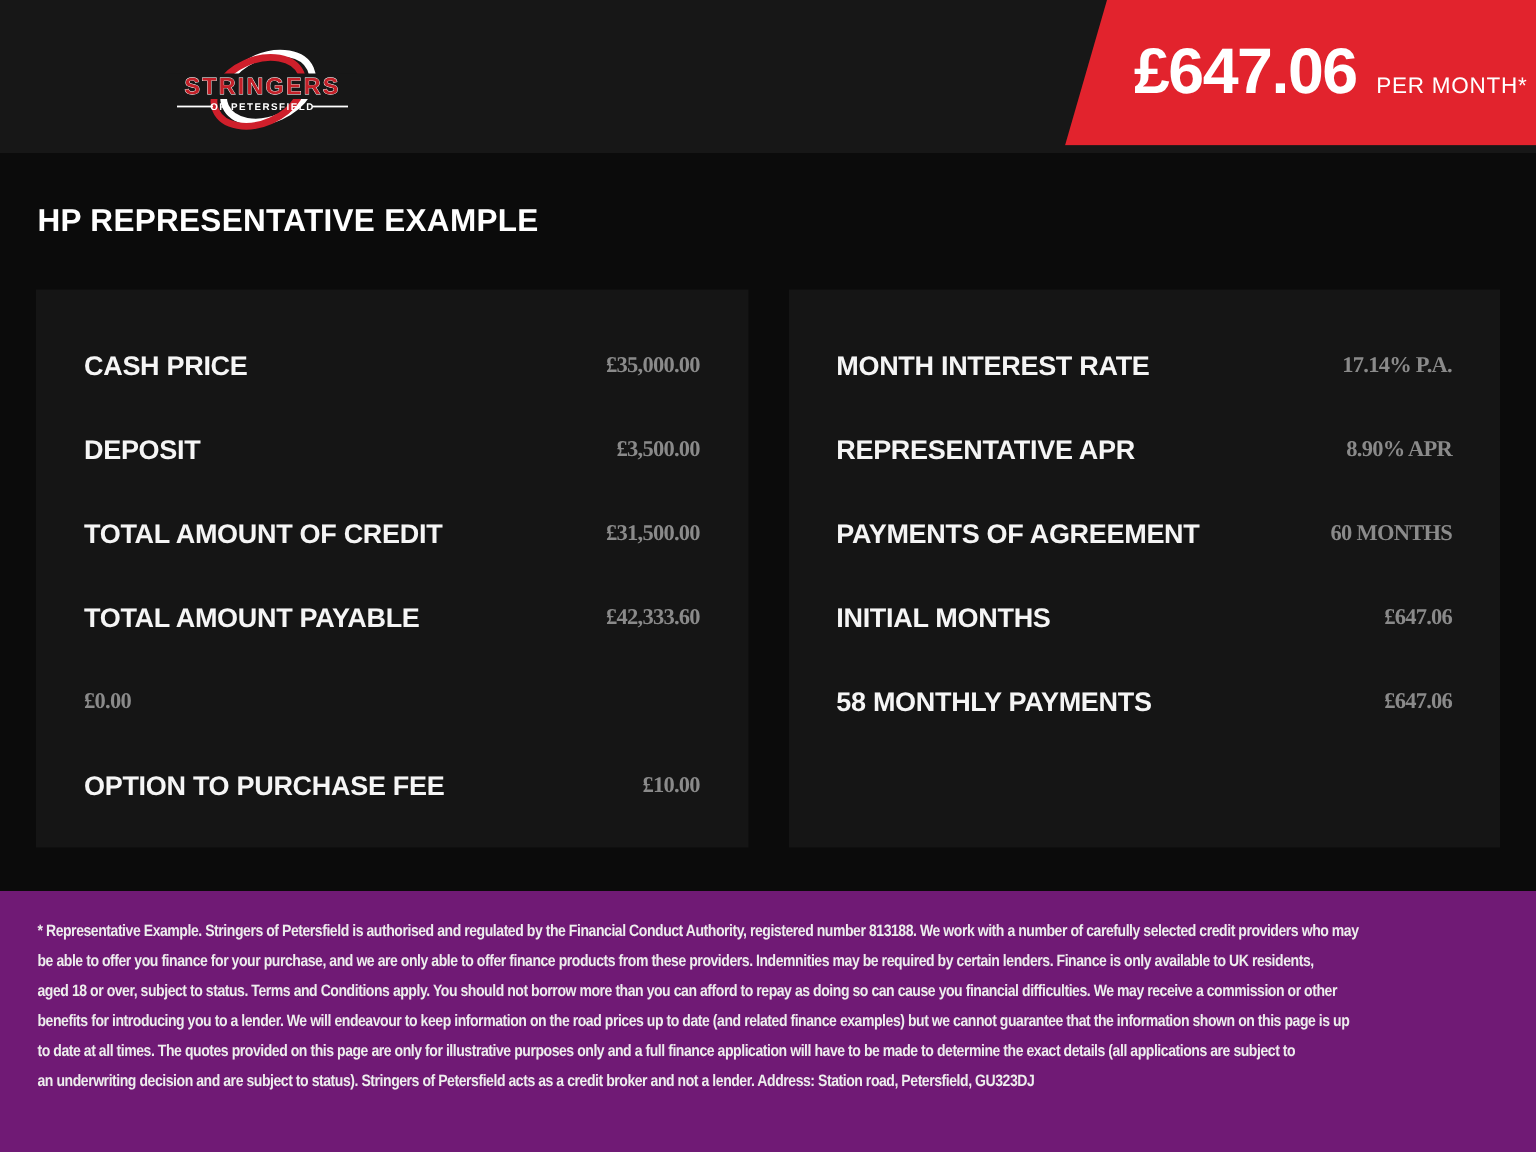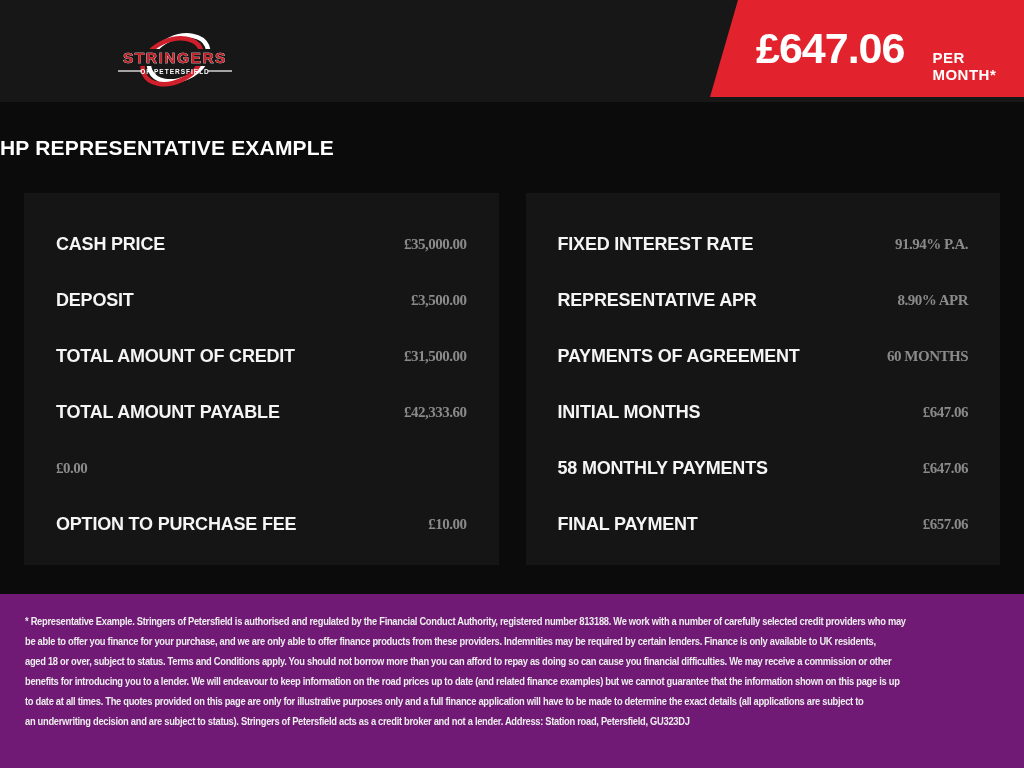--- a/index.html
+++ b/index.html
@@ -39,33 +39,34 @@
   .price-amount {
     color: #ffffff;
     font-size: 43px;
     font-weight: 700;
     letter-spacing: -1px;
     line-height: 1;
   }
   .price-period {
     color: #ffffff;
     font-size: 15px;
-    font-weight: 700;
+    font-weight: 400;
     letter-spacing: 0.5px;
-    margin-left: 28px;
+    margin-left: 13px;
   }
 
   
   .main { padding-top: 33px; }
   .page-title {
     color: #ffffff;
     font-size: 21px;
     font-weight: 700;
     letter-spacing: 0.2px;
     line-height: 25px;
+    margin-left: 25px;
   }
   .panels {
     display: flex;
     gap: 27px;
     margin: 33px 24px 0 24px;
   }
   .panel {
     flex: 1;
     background: #151515;
     padding: 23px 32px 13px 32px;
@@ -167,42 +168,38 @@
         <span class="finance-value">£0.00</span>
       </div>
       <div class="finance-row">
         <span class="finance-label">OPTION TO PURCHASE FEE</span>
         <span class="finance-value">£10.00</span>
       </div>
     </div>
 
     <div class="panel">
       <div class="finance-row">
-        <span class="finance-label">FIXED INTEREST RATE</span>
-        <span class="finance-value">91.94% P.A.</span>
+        <span class="finance-label">MONTH INTEREST RATE</span>
+        <span class="finance-value">17.14% P.A.</span>
       </div>
       <div class="finance-row">
         <span class="finance-label">REPRESENTATIVE APR</span>
         <span class="finance-value">8.90% APR</span>
       </div>
       <div class="finance-row">
         <span class="finance-label">PAYMENTS OF AGREEMENT</span>
         <span class="finance-value">60 MONTHS</span>
       </div>
       <div class="finance-row">
         <span class="finance-label">INITIAL MONTHS</span>
         <span class="finance-value">£647.06</span>
       </div>
       <div class="finance-row">
         <span class="finance-label">58 MONTHLY PAYMENTS</span>
         <span class="finance-value">£647.06</span>
-      </div>
-      <div class="finance-row">
-        <span class="finance-label">FINAL PAYMENT</span>
-        <span class="finance-value">£657.06</span>
       </div>
     </div>
 
   </div>
 </div>
 
 <div class="disclaimer">
   <div class="disclaimer-line">* Representative Example. Stringers of Petersfield is authorised and regulated by the Financial Conduct Authority, registered number 813188. We work with a number of carefully selected credit providers who may</div>
   <div class="disclaimer-line">be able to offer you finance for your purchase, and we are only able to offer finance products from these providers. Indemnities may be required by certain lenders. Finance is only available to UK residents,</div>
   <div class="disclaimer-line">aged 18 or over, subject to status. Terms and Conditions apply. You should not borrow more than you can afford to repay as doing so can cause you financial difficulties. We may receive a commission or other</div>

